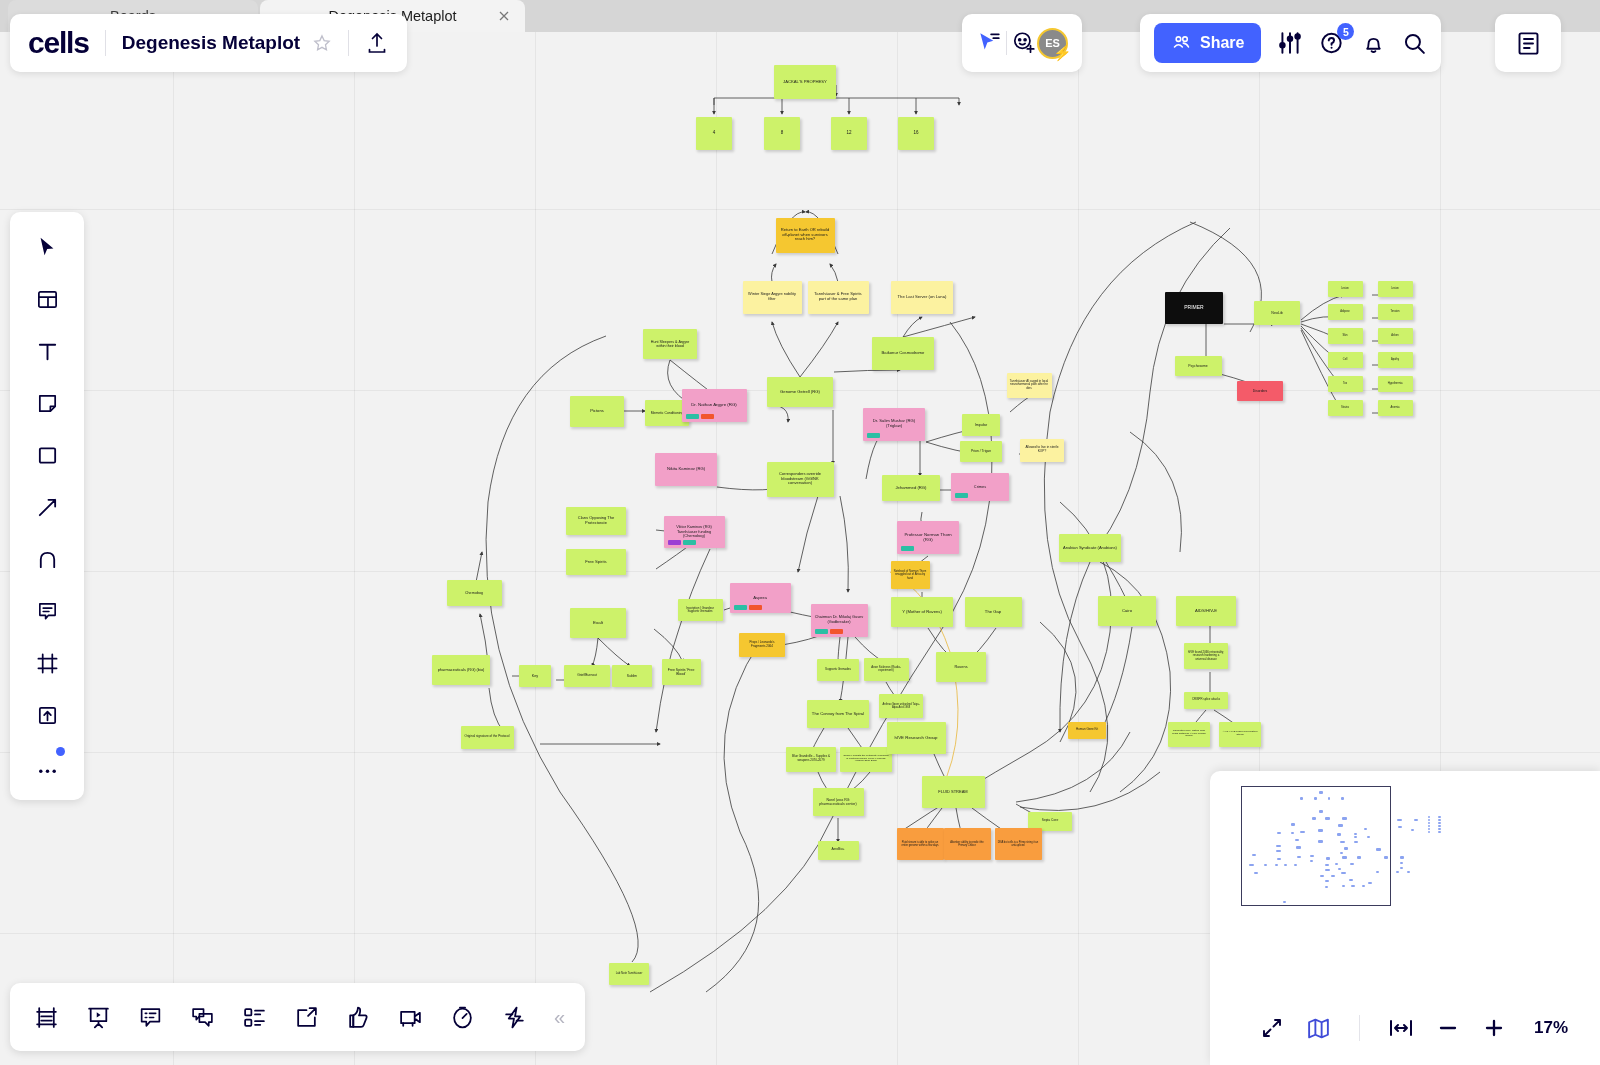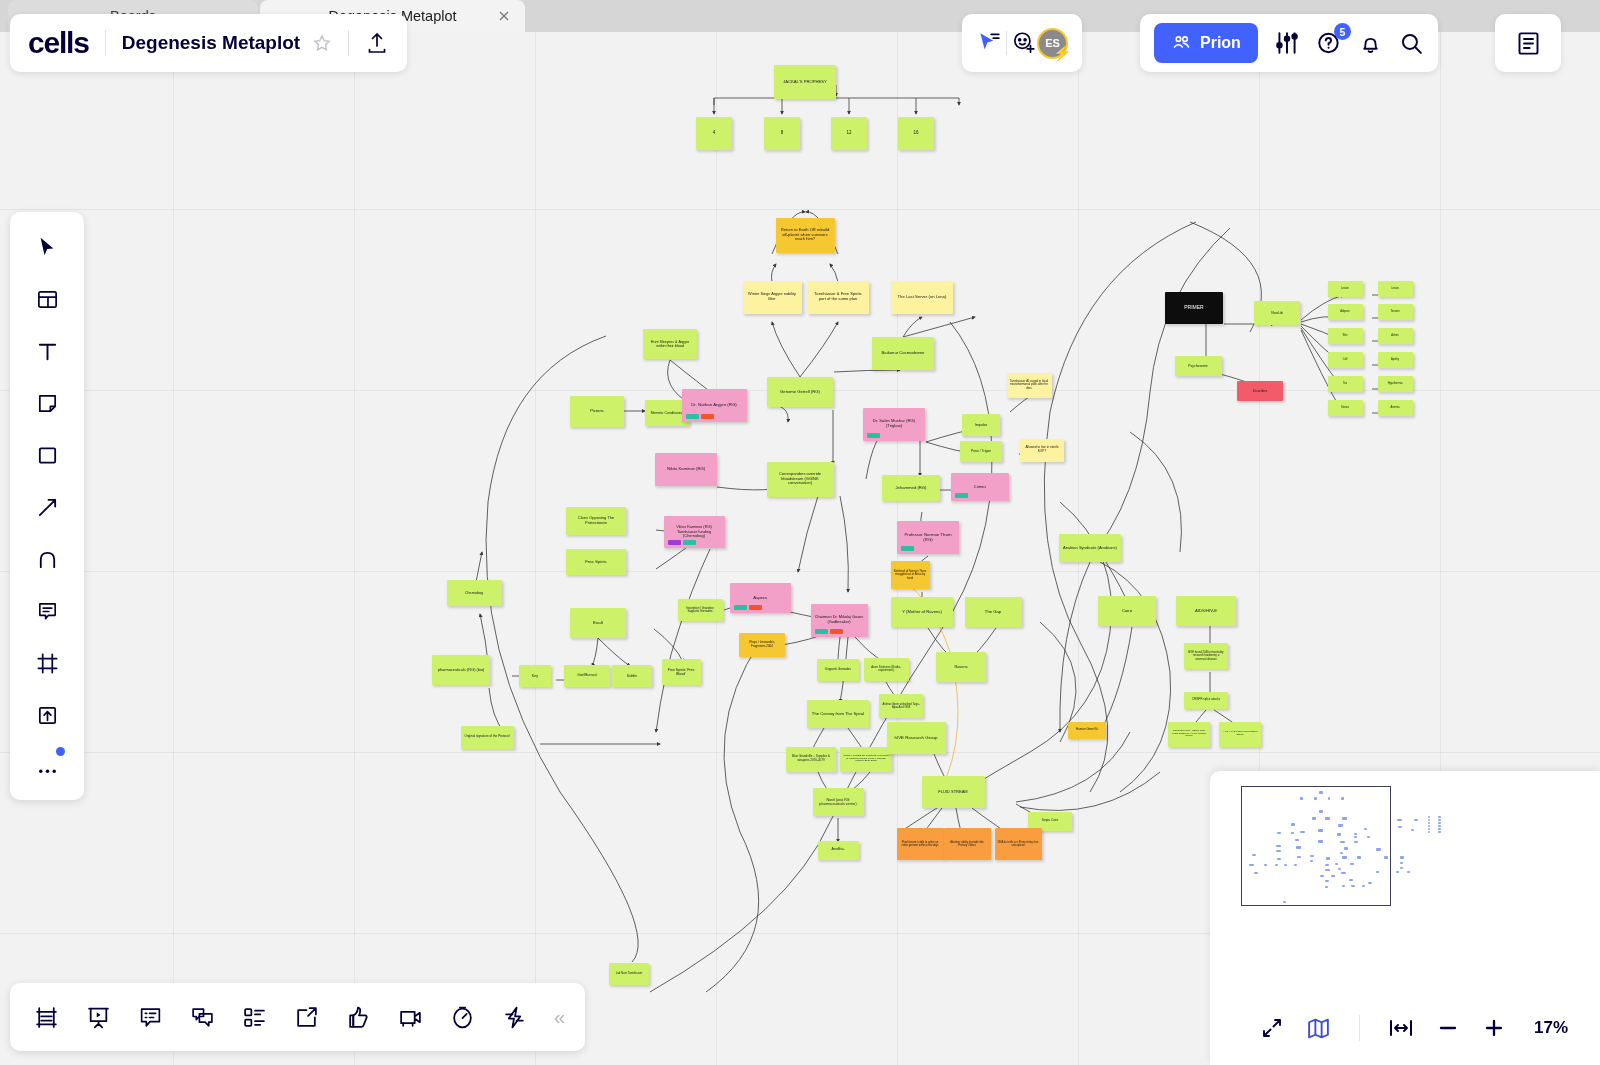--- a/index.html
+++ b/index.html
@@ -632,21 +632,21 @@
 
 <div class="toolgrp" id="grp-actions">
   <div id="share-btn">
     <span>
       <svg width="21" height="21" viewBox="0 0 24 24" fill="none" stroke="#fff" stroke-width="1.8" stroke-linecap="round">
         <circle cx="8.5" cy="7" r="2.6"></circle>
           <circle cx="16" cy="7" r="2.6"></circle>
         <path d="M4 16 q4.5 -5 9 0 M14 11.6 q4 .4 6 4.4"></path>
         </svg>
     </span>
-    <span>Prion</span>
+    <span>Share</span>
   </div>
   <div>
     <svg width="26" height="26" viewBox="0 0 24 24" stroke="#050038" stroke-width="1.8" fill="none" stroke-linecap="round">
       <path d="M5 3 v18 M12 3 v18 M19 3 v18"></path>
       <circle cx="5" cy="14" r="2.1" fill="#050038"></circle>
         <circle cx="12" cy="8" r="2.1" fill="#050038"></circle>
         <circle cx="19" cy="6" r="2.1" fill="#050038"></circle>
       </svg>
   </div>
   <div style="position:relative;">

